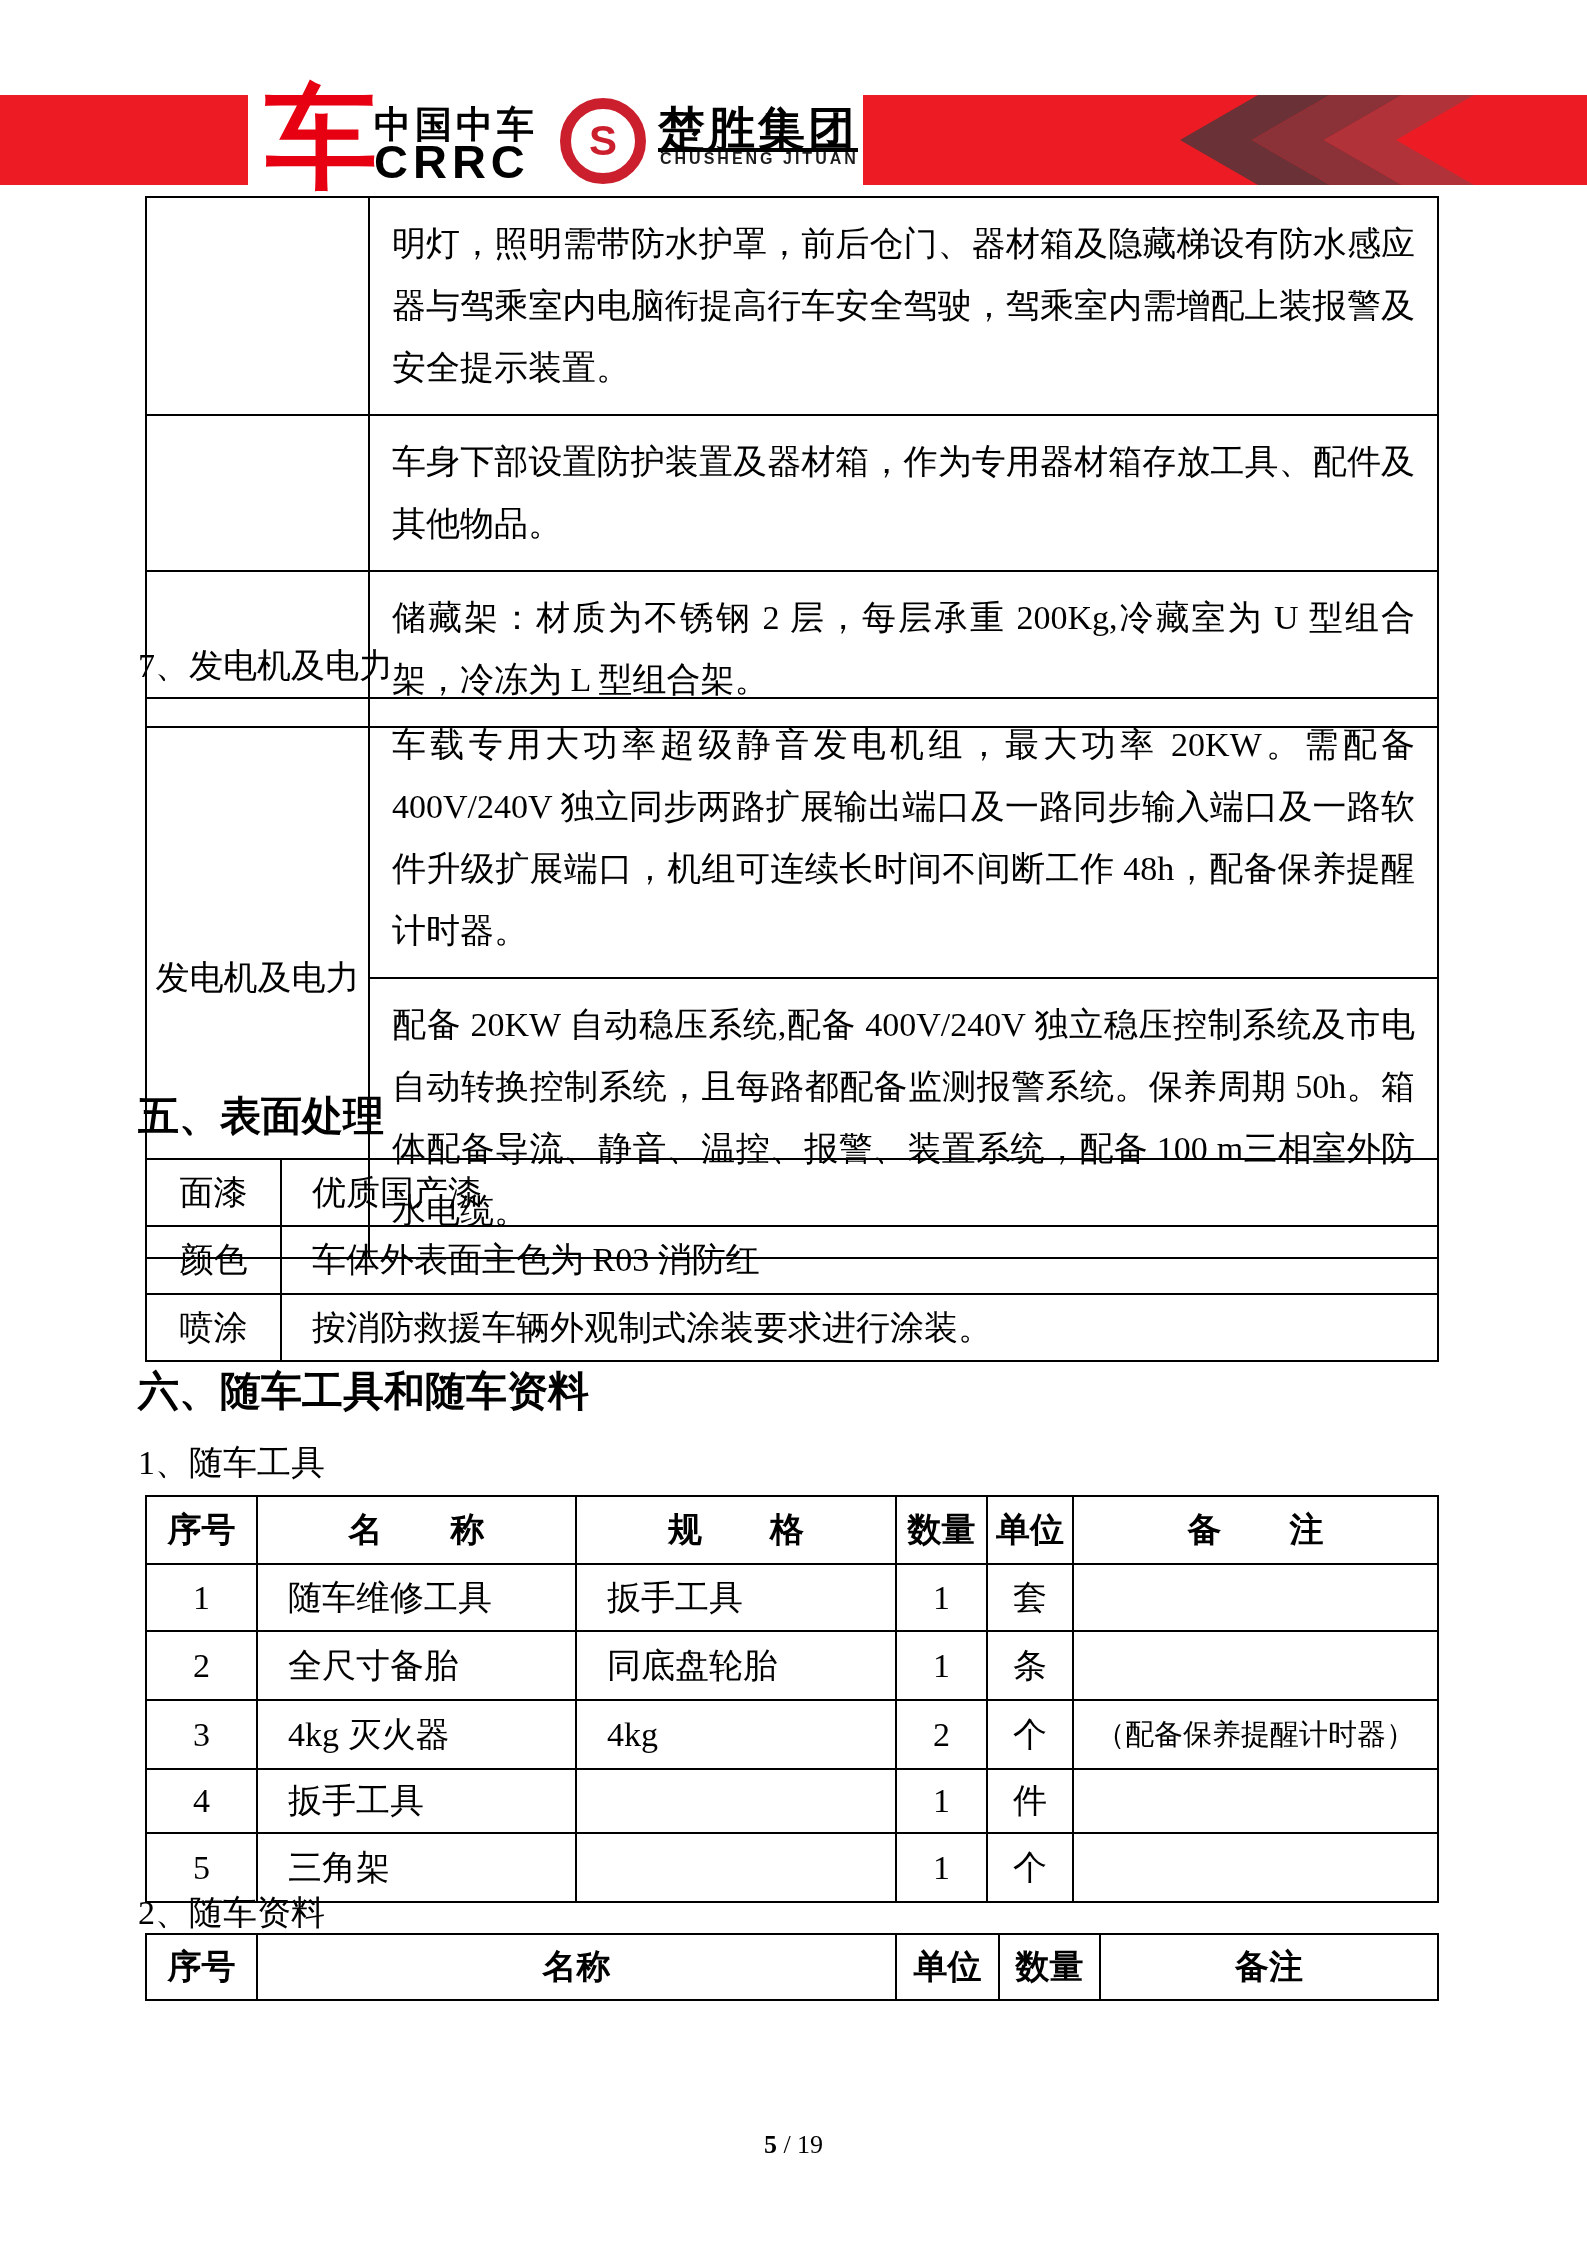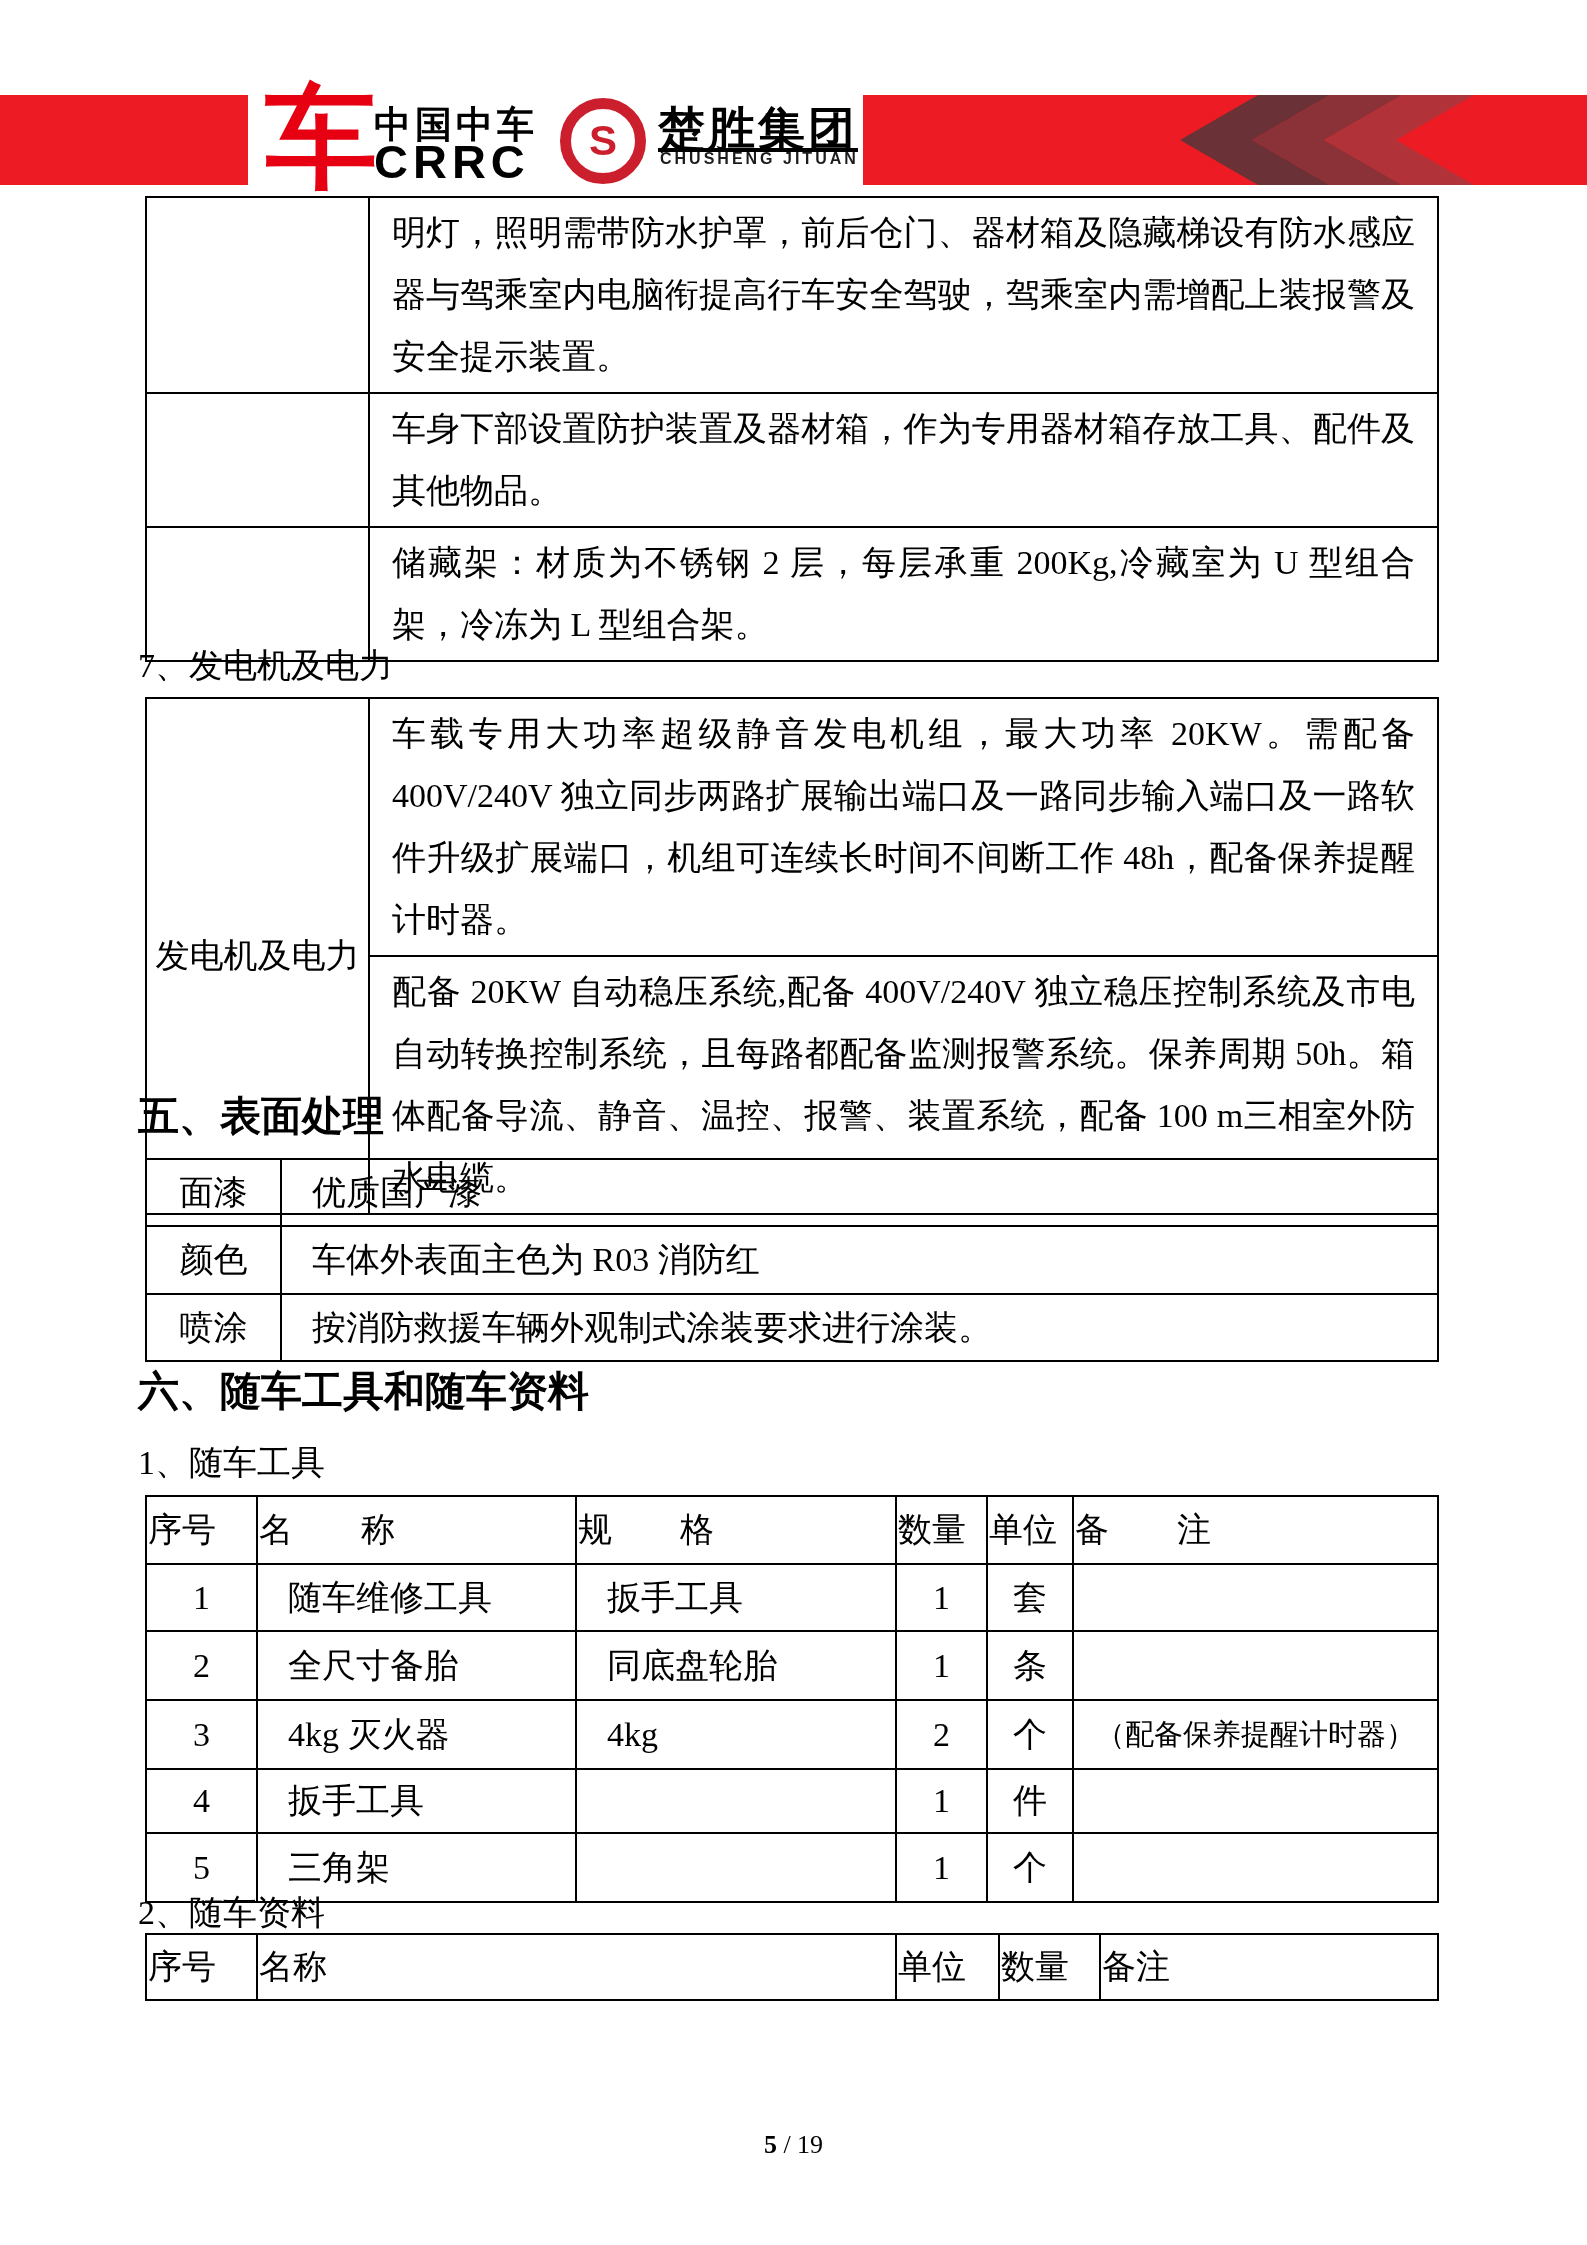--- a/index.html
+++ b/index.html
@@ -20,24 +20,24 @@
   .cs-ring{left:560px;top:98px;width:64px;height:64px;border:11px solid #cc1f2d;
            border-radius:50%;display:flex;align-items:center;justify-content:center;}
   .cs-ring span{font-family:"Liberation Sans","DejaVu Sans",sans-serif;
                 font-weight:bold;font-size:42px;color:#cc1f2d;}
   .cs-cn{left:658px;top:98px;font-size:47px;letter-spacing:3px;text-decoration:underline;}
   .cs-en{left:660px;top:150px;font-size:16px;letter-spacing:3px;color:#1c1c1c;}
   
   table{border-collapse:collapse;table-layout:fixed;}
   td,th{border:2px solid #000;font-size:34px;font-weight:normal;
         vertical-align:middle;overflow:hidden;}
-  .tcell{text-align:justify;line-height:62px;padding:4px 22px;}
+  .tcell{text-align:justify;line-height:62px;padding:15px 22px;}
   .ctr{text-align:center;}
   .lft{text-align:left;padding-left:30px;}
-  .hdr{font-weight:normal;text-align:left;}
+  .hdr{font-weight:bold;text-align:center;}
   .note{font-size:29px;text-align:center;}
   
   .h-big{font-size:41px;font-weight:bold;}
   .h-sub{font-size:34px;}
   .pageno{font-size:26px;}
 </style>
 </head>
 <body>
 
 <div class="abs redbar bar-left"></div>

